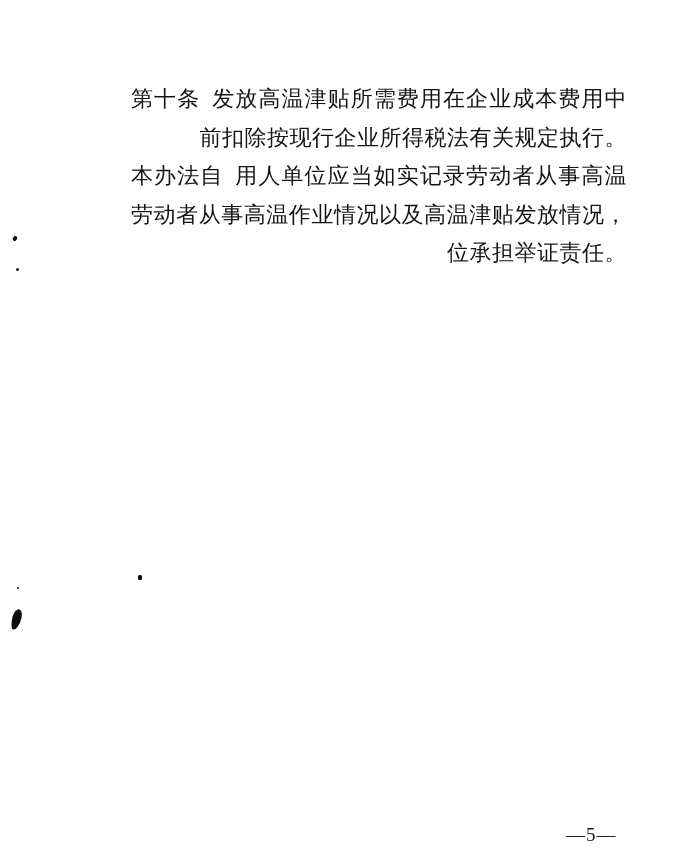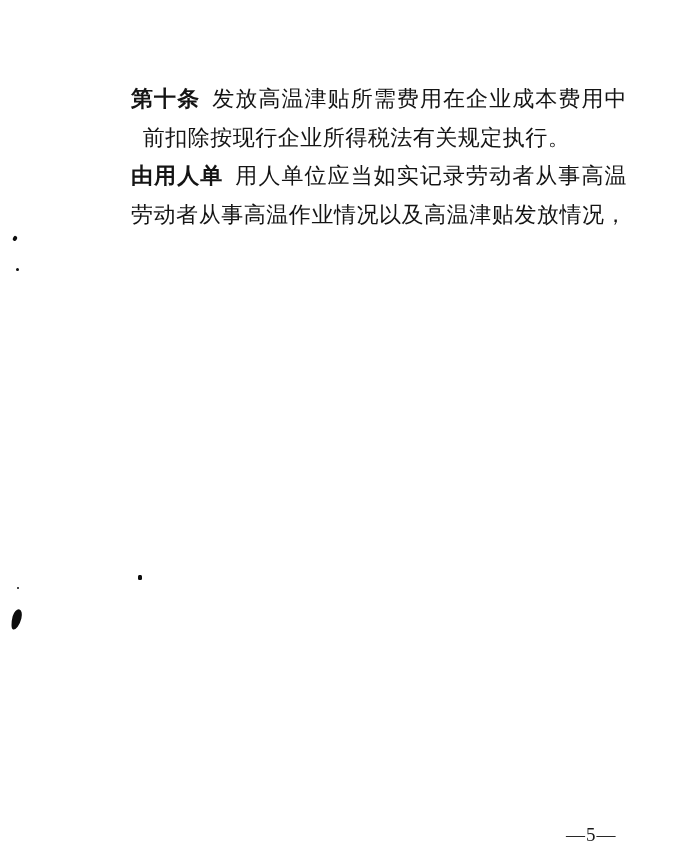--- a/index.html
+++ b/index.html
@@ -22,31 +22,31 @@
     top: 80px;
     width: 541px;
     color: #141414;
     font-size: 22px;
     letter-spacing: 0.5px;
   }
   .line {
     height: 38.5px;
     line-height: 38.5px;
     white-space: nowrap;
-    text-align: center;
+    text-align: right;
   }
   .line.full {
     text-align: justify;
     text-align-last: justify;
     white-space: normal;
     overflow: hidden;
   }
   .line.indent { padding-left: 45px; }
   .term {
-    font-weight: bold;
+    font-weight: normal;
     margin-right: 12px;
     margin-top: 25px;
   }
   .footer {
     position: absolute;
     left: 566px;
     top: 824px;
     font-size: 19px;
     color: #1a1a1a;
     letter-spacing: 1px;
@@ -70,25 +70,26 @@
 </head>
 <body>
 
 <div class="page">
   <div class="content">
 
     <div class="line indent full"><span class="term">第十条</span><span>发放高温津贴所需费用在企业成本费用中列支，税</span></div>
 
     <div class="line"><span>前扣除按现行企业所得税法有关规定执行。</span></div>
 
-    <div class="line indent full"><span class="term">由用人单</span><span>用人单位应当如实记录劳动者从事高温作业情况</span></div>
+    <div class="line indent full"><span class="term">本办法自</span><span>用人单位应当如实记录劳动者从事高温作业情况</span></div>
 
 
     <div class="line indent full"><span>劳动者从事高温作业情况以及高温津贴发放情况，由用人单</span></div>
 
+    <div class="line"><span>位承担举证责任。</span></div>
 
 
   </div>
 
   <div class="footer">—5—</div>
 
   <div class="speck" id="speck-1"></div>
   <div class="speck" id="speck-2"></div>
   <div class="speck" id="speck-3"></div>
   <div class="speck" id="speck-4"></div>

